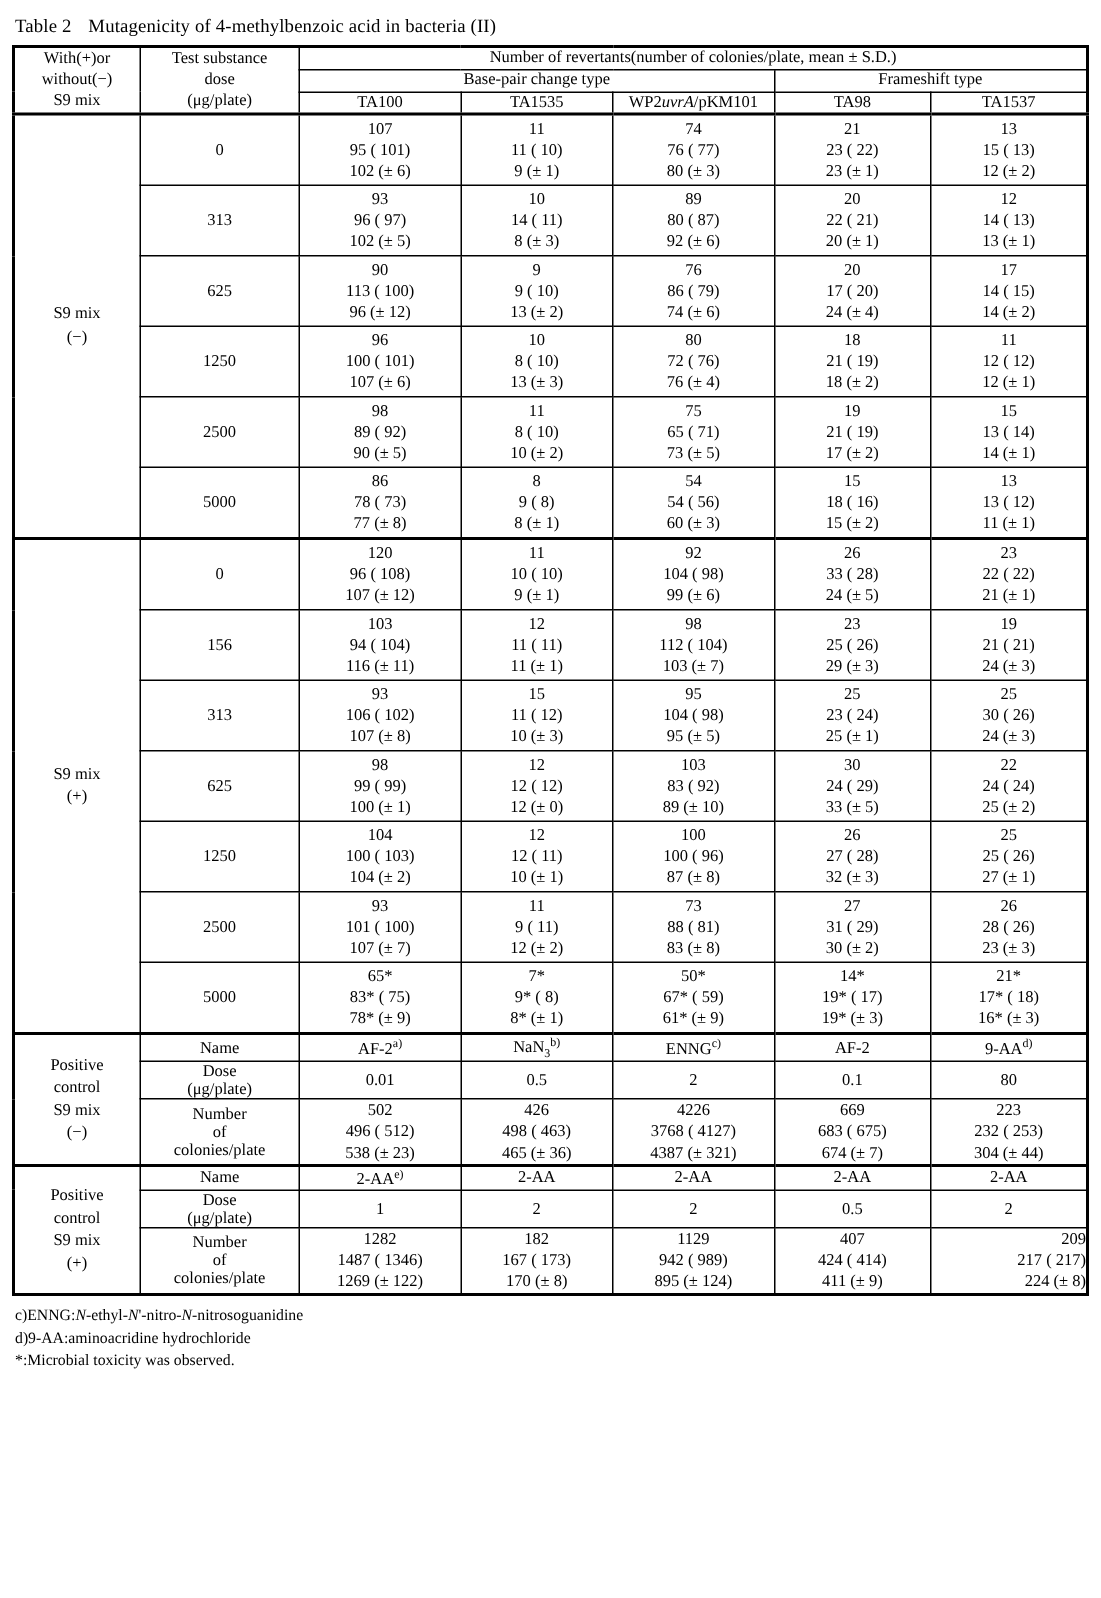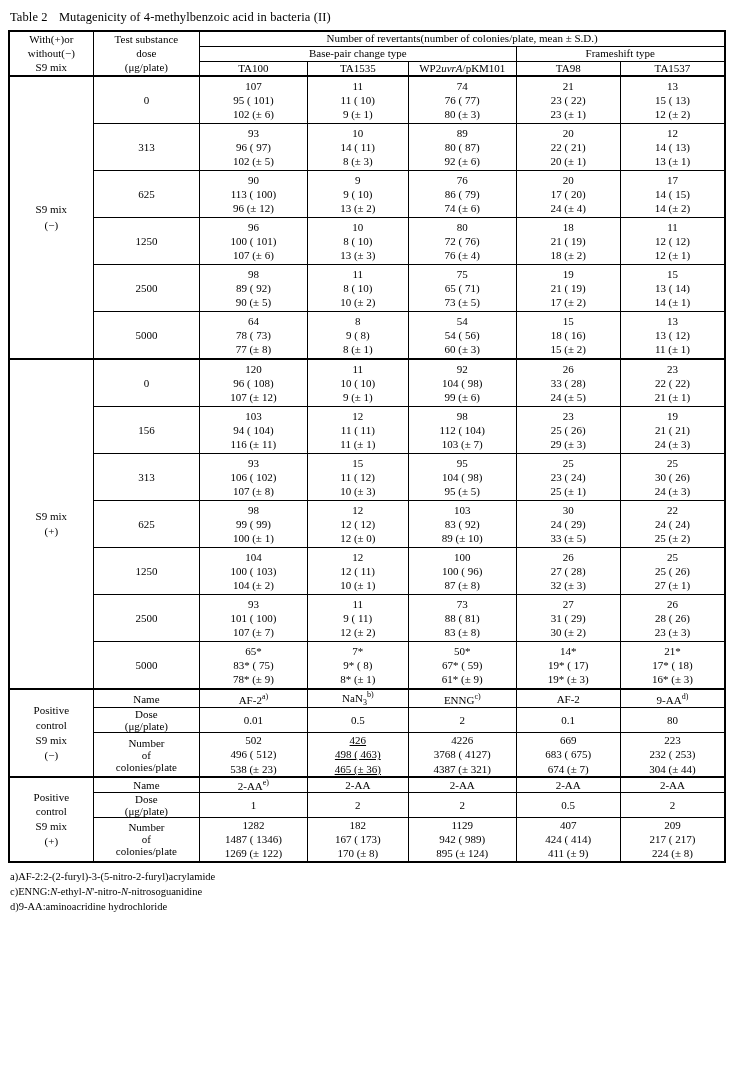--- a/index.html
+++ b/index.html
@@ -213,21 +213,21 @@
 73  (±    5)</td>
       <td class="datacell" style="white-space:pre-line;">19
 21  (   19)
 17  (±    2)</td>
       <td class="datacell" style="white-space:pre-line;">15
 13  (   14)
 14  (±    1)</td>
     </tr>
     <tr>
       <td class="num-col">5000</td>
-      <td class="datacell" style="white-space:pre-line;">64
+      <td class="datacell" style="white-space:pre-line;">86
  78  (   73)
  77   (±   8)</td>
       <td class="datacell" style="white-space:pre-line;">8
  9  (    8)
  8  (±   1)</td>
       <td class="datacell" style="white-space:pre-line;">54
 54  (   56)
 60  (±    3)</td>
       <td class="datacell" style="white-space:pre-line;">15
 18  (   16)
@@ -387,21 +387,21 @@
       <td class="pc-cell">0.1</td>
       <td class="pc-cell">80</td>
     </tr>
     <tr>
       <td class="pc-cell" style="white-space:pre-line;">Number
 of
 colonies/plate</td>
       <td class="pc-data" style="white-space:pre-line;">502
 496  (    512)
 538  (±    23)</td>
-      <td class="pc-data" style="white-space:pre-line;text-decoration:underline;">426
+      <td class="pc-data" style="white-space:pre-line;">426
 498  (   463)
 465  (±   36)</td>
       <td class="pc-data" style="white-space:pre-line;">4226
 3768  (  4127)
 4387  (±  321)</td>
       <td class="pc-data" style="white-space:pre-line;margin-left:19px;">669
 683  (   675)
 674  (±     7)</td>
       <td class="pc-data" style="white-space:pre-line;">223
 232  (   253)
@@ -438,26 +438,26 @@
 1269  (±  122)</td>
       <td class="pc-data" style="white-space:pre-line;">182
 167  (   173)
 170  (±    8)</td>
       <td class="pc-data" style="white-space:pre-line;">1129
  942  (   989)
  895  (±  124)</td>
       <td class="pc-data" style="white-space:pre-line;">407
 424  (   414)
 411  (±     9)</td>
-      <td class="pc-data" style="white-space:pre-line;">209
+      <td class="pc-data" style="white-space:pre-line;text-align:right;">209
 217  (   217)
 224  (±    8)</td>
     </tr>
   </tbody>
     </table>
 
   <div class="footnotes">
-    <div>a)AF-2:2-(2-furyl)-3-(5-nitro-2-furyl)acrylamide</div>
     <div>c)ENNG:<span class="italic">N</span>-ethyl-<span class="italic">N</span>'-nitro-<span class="italic">N</span>-nitrosoguanidine</div>
     <div>d)9-AA:aminoacridine hydrochloride</div>
+    <div>*:Microbial toxicity was observed.</div>
   </div>
 
 </div>
 
 </body></html>

